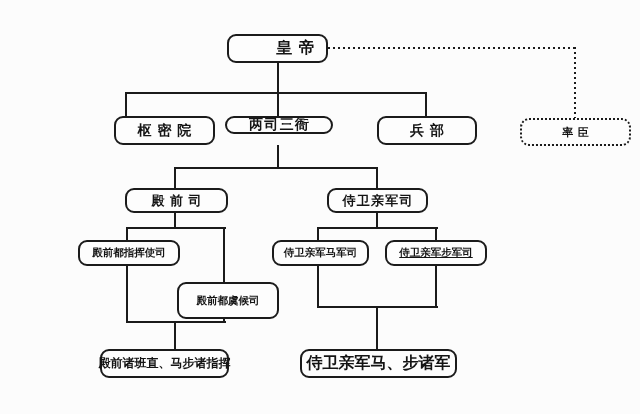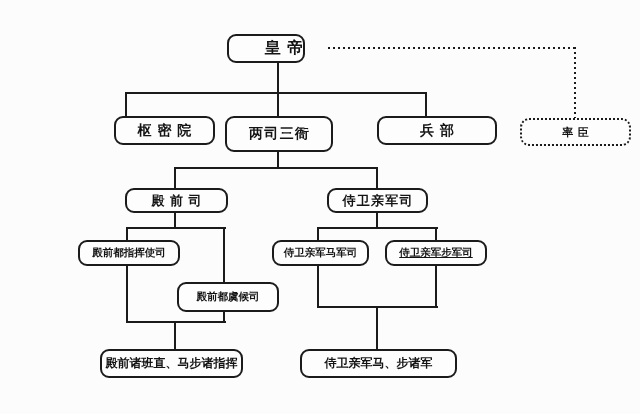--- a/index.html
+++ b/index.html
@@ -13,33 +13,33 @@
     position:absolute;box-sizing:border-box;
     border:2px solid #1b1b1b;border-radius:9px;background:#fdfdfd;
     display:flex;align-items:center;justify-content:center;
     font-weight:bold;color:#141414;white-space:nowrap;z-index:2;
   }
   .node .lbl{display:inline-block;}
   .sp  .lbl{letter-spacing:.42em;margin-right:-.42em;}
   .sp2 .lbl{letter-spacing:.10em;margin-right:-.10em;}
   .dotted{border-style:dotted;}
 
-  .n-emperor      {left:227px;top:34px; width:78px;height:29px;font-size:16px;padding-left:36px;}
+  .n-emperor      {left:227px;top:34px; width:101px;height:29px;font-size:16px;padding-left:36px;}
   .n-privy        {left:75px; top:116px;width:101px;height:29px;font-size:14px;margin-left:39px;}
-  .n-two          {left:225px;top:116px;width:108px;height:36px;font-size:14px;}
-  .n-war          {left:377px;top:116px;width:120px;height:29px;font-size:14px;}
+  .n-two          {left:225px;top:116px;width:108px;height:18px;font-size:14px;}
+  .n-war          {left:377px;top:116px;width:100px;height:29px;font-size:14px;}
   .n-shuaichen    {left:520px;top:118px;width:111px;height:28px;font-size:11px;}
   .n-diansi       {left:125px;top:188px;width:103px;height:25px;font-size:13px;}
   .n-shiwei       {left:327px;top:188px;width:101px;height:25px;font-size:13px;}
   .n-duzhihui     {left:78px; top:240px;width:102px;height:26px;font-size:10.5px;}
-  .n-duyuhou      {left:177px;top:282px;width:102px;height:30px;font-size:10.5px;justify-content:center;}
+  .n-duyuhou      {left:177px;top:282px;width:102px;height:37px;font-size:10.5px;justify-content:center;}
   .n-majun        {left:272px;top:240px;width:97px; height:26px;font-size:10.5px;text-align:right;}
   .n-bujun        {left:385px;top:240px;width:102px;height:26px;font-size:10.5px;text-decoration:underline;}
-  .n-bottomleft   {left:100px;top:349px;width:143px;height:29px;font-size:12px;}
-  .n-bottomright  {left:300px;top:349px;width:157px;height:29px;font-size:12px;}
+  .n-bottomleft   {left:100px;top:349px;width:129px;height:29px;font-size:12px;}
+  .n-bottomright  {left:300px;top:349px;width:157px;height:29px;font-size:16px;}
 
   
   .line{position:absolute;background:#1b1b1b;z-index:1;}
   .h{height:2px;} .v{width:2px;}
   .dh{position:absolute;z-index:1;height:2px;
       background:repeating-linear-gradient(90deg,#1b1b1b 0 2px,transparent 2px 5px);}
   .dv{position:absolute;z-index:1;width:2px;
       background:repeating-linear-gradient(180deg,#1b1b1b 0 2px,transparent 2px 5px);}
 
   .l-e1v{left:277px;top:62px;height:31px;}

